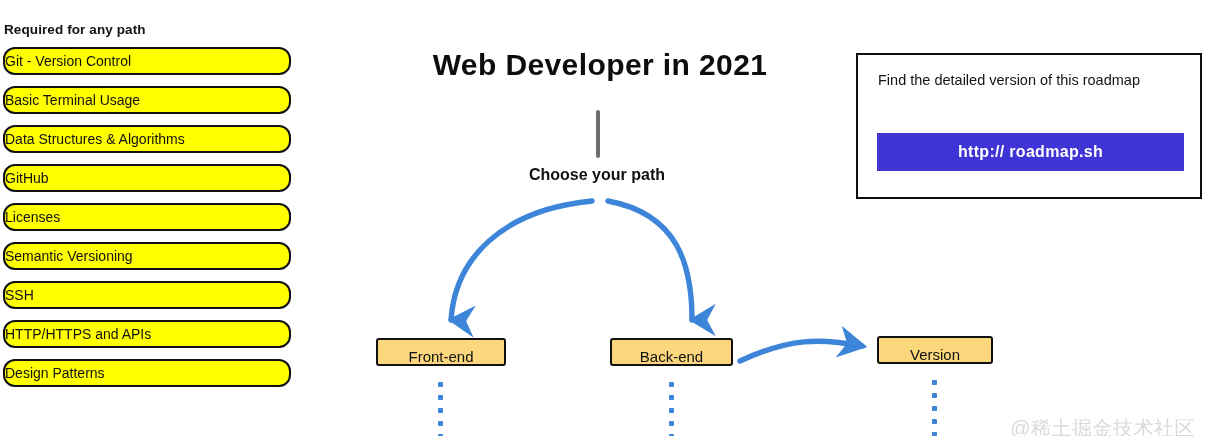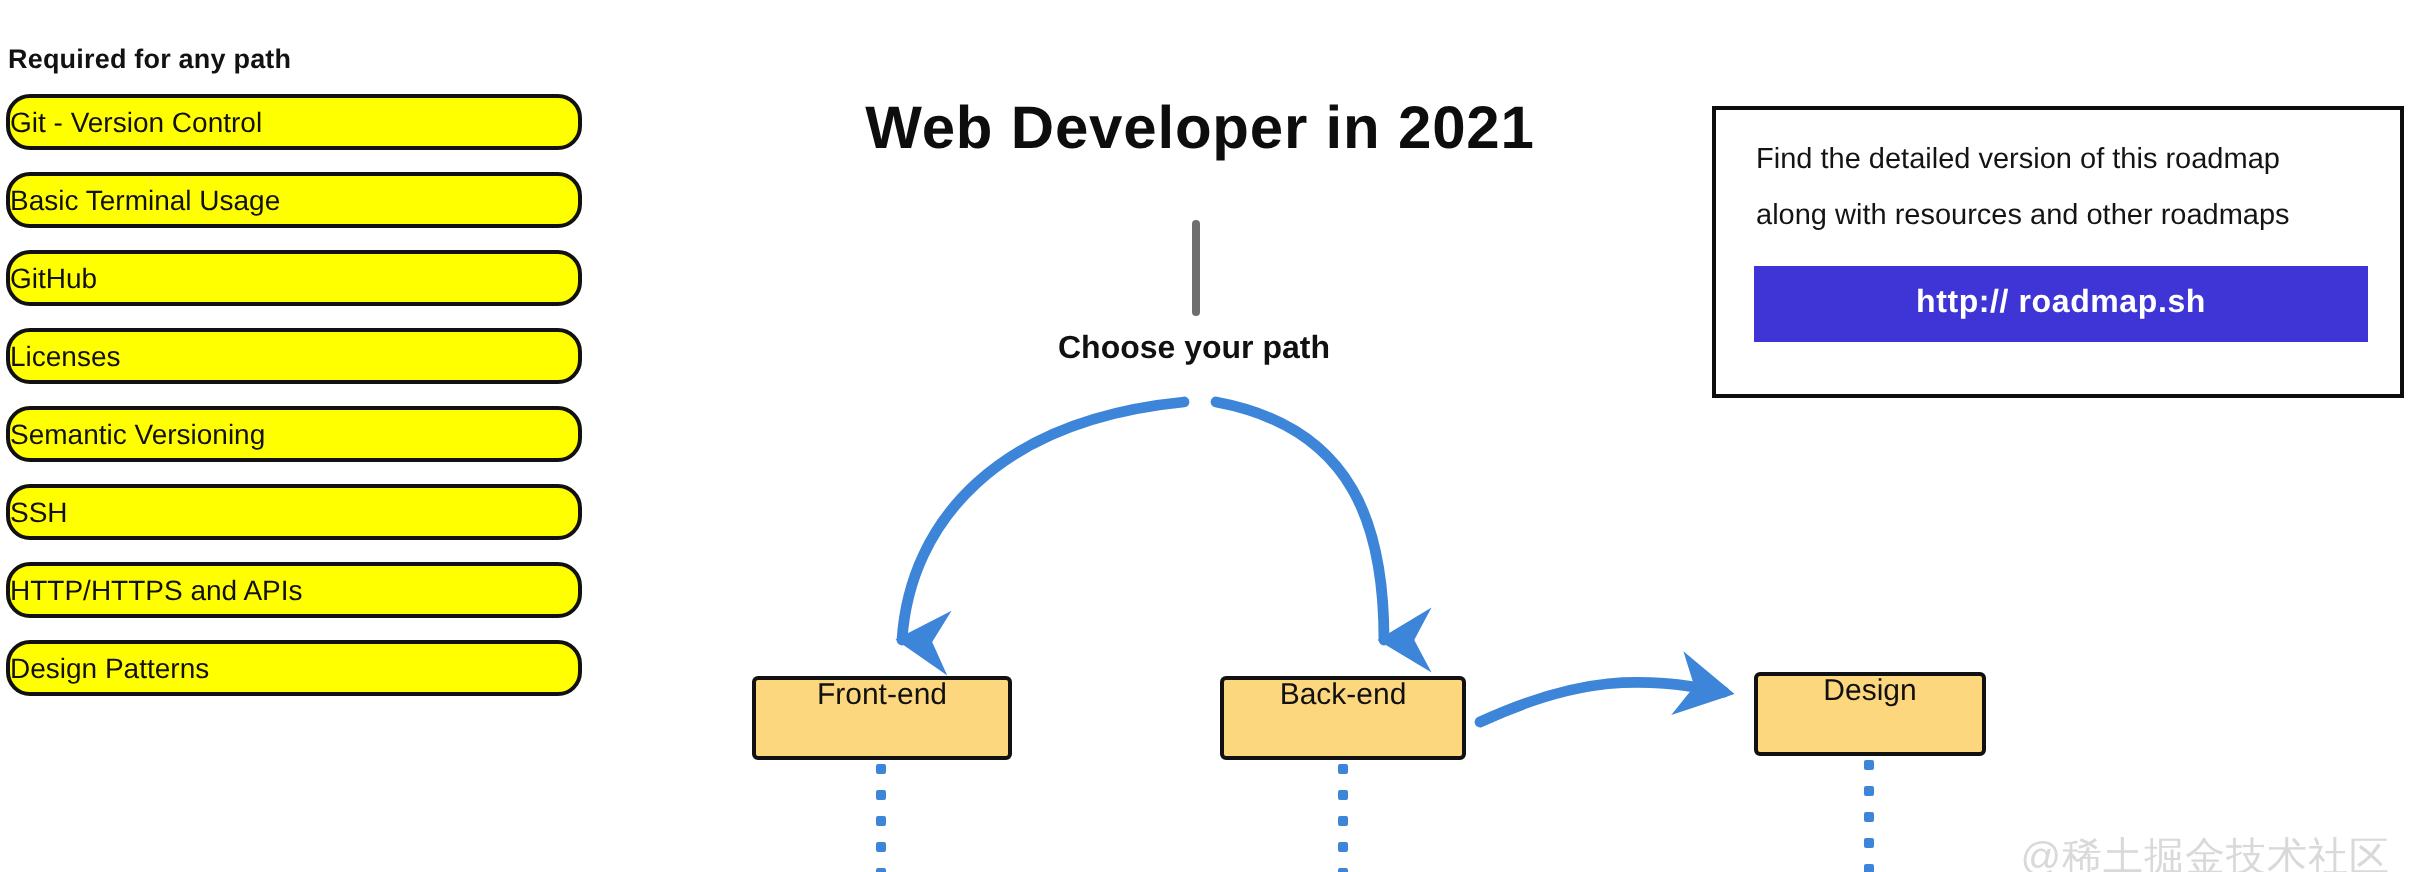--- a/index.html
+++ b/index.html
@@ -100,23 +100,23 @@
   }
 
   
   .path-box {
     position: absolute;
     background: #fcd77e;
     border: 2.5px solid #111111;
     border-radius: 3px;
     box-sizing: border-box;
     display: flex;
-    align-items: flex-start;
+    align-items: flex-end;
     justify-content: center;
-    height: 42px;
+    height: 28px;
   }
   .path-box .path-label {
     font-size: 15px;
     color: #111111;
     white-space: nowrap;
     line-height: 1;
   }
   #path-box-frontend { left: 376px; top: 318px; width: 130px; }
   #path-box-backend  { left: 610px; top: 318px; width: 123px; }
   #path-box-devops   { left: 877px; top: 316px; width: 116px; }
@@ -197,20 +197,23 @@
   <div id="required-heading">Required for any path</div>
 
   <div id="required-list">
     <div class="req-item">
       <span class="req-label">Git - Version Control</span>
     </div>
     <div class="req-item">
       <span class="req-label">Basic Terminal Usage</span>
     </div>
     <div class="req-item">
+      <span class="req-label">Data Structures &amp; Algorithms</span>
+    </div>
+    <div class="req-item">
       <span class="req-label">GitHub</span>
     </div>
     <div class="req-item">
       <span class="req-label">Licenses</span>
     </div>
     <div class="req-item">
       <span class="req-label">Semantic Versioning</span>
     </div>
     <div class="req-item">
       <span class="req-label">SSH</span>
@@ -246,21 +249,21 @@
     <path d="M 740 341 C 790 318 820 318 862 326" fill="none" stroke="#3d85d8" stroke-width="5.4" stroke-linecap="round" marker-end="url(#arrowhead-right)"></path>
   </svg>
 
   <div id="path-box-frontend" class="path-box">
     <span class="path-label">Front-end</span>
   </div>
   <div id="path-box-backend" class="path-box">
     <span class="path-label">Back-end</span>
   </div>
   <div id="path-box-devops" class="path-box">
-    <span class="path-label">Design</span>
+    <span class="path-label">Version</span>
   </div>
 
   <div id="trail-frontend" class="dotted-trail">
     <div class="dot"></div>
     <div class="dot"></div>
     <div class="dot"></div>
     <div class="dot"></div>
     <div class="dot"></div>
     <div class="dot"></div>
   </div>
@@ -276,21 +279,20 @@
     <div class="dot"></div>
     <div class="dot"></div>
     <div class="dot"></div>
     <div class="dot"></div>
     <div class="dot"></div>
     <div class="dot"></div>
   </div>
 
   <div id="roadmap-card">
     <div class="card-line" id="card-line-1">Find the detailed version of this roadmap</div>
-    <div class="card-line" id="card-line-2">along with resources and other roadmaps</div>
     <div id="roadmap-link-button">
       <span class="link-text">http:// roadmap.sh</span>
     </div>
   </div>
 
   <div id="watermark">@稀土掘金技术社区</div>
 
 </div>
 
 </body></html>

